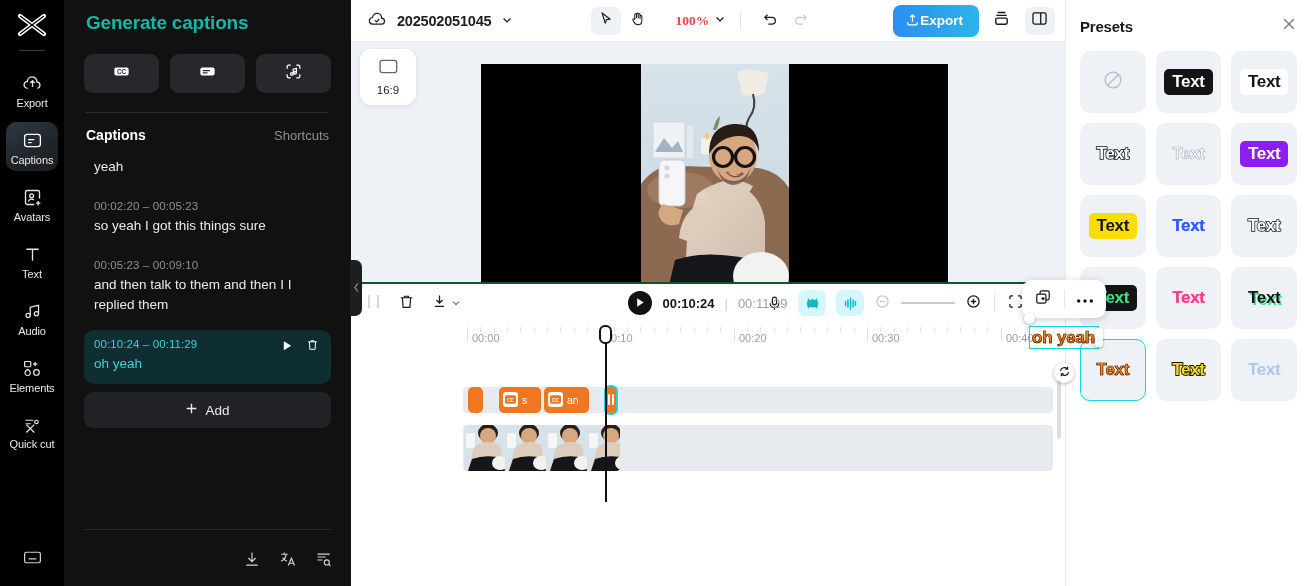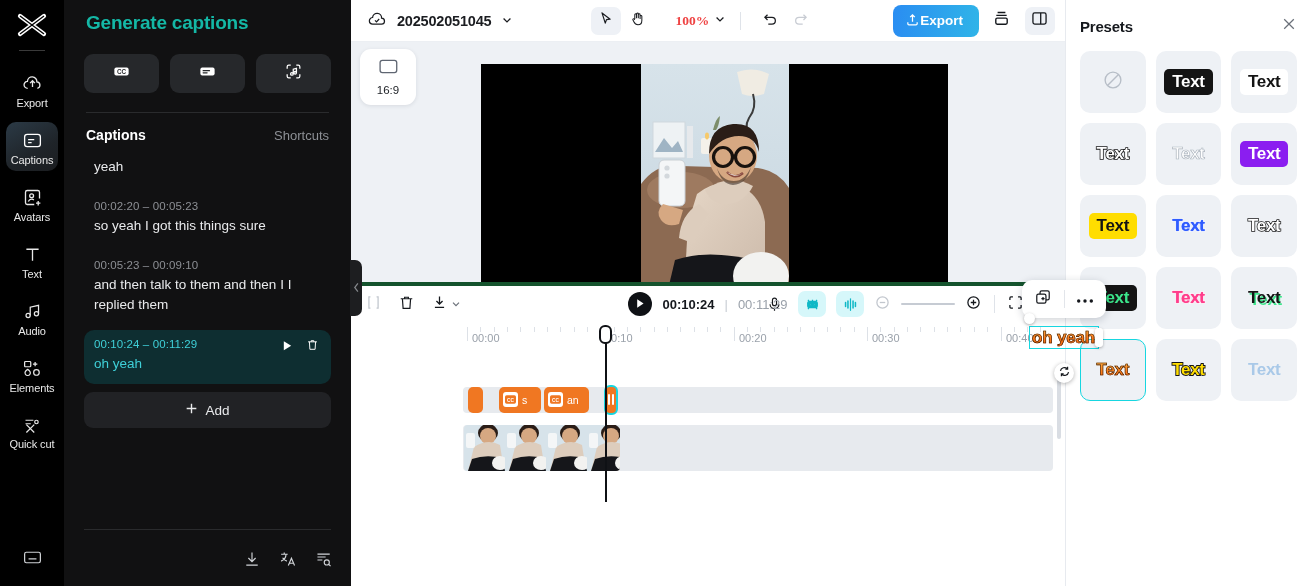--- a/index.html
+++ b/index.html
@@ -132,21 +132,21 @@
   .handle-dot { position:absolute; width:11px; height:11px; border-radius:50%; background:#fff; box-shadow:0 1px 3px rgba(0,0,0,.3); }
   .handle-bar { position:absolute; width:8px; height:19px; border-radius:3px; background:#fff; box-shadow:0 1px 3px rgba(0,0,0,.3); }
   .rot-btn {
     position:absolute; left: 703px; top: 321px; width:20px; height:20px; border-radius:50%;
     background:#fff; display:flex; align-items:center; justify-content:center; z-index:4;
     box-shadow:0 1px 4px rgba(0,0,0,.3); cursor:pointer;
   }
 
   
   .tl-bar {
-    height: 41px; flex: 0 0 41px; background:#fff; border-top:4px solid #14532d;
+    height: 41px; flex: 0 0 41px; background:#fff; border-top:2px solid #14532d;
     display:flex; align-items:center; padding: 0 14px; position: relative;
   }
   .tl-left { display:flex; align-items:center; gap: 16px; }
   .tl-mid { position:absolute; left:0; right:0; display:flex; align-items:center; justify-content:center; gap:10px; pointer-events:none;}
   .tl-mid > * { pointer-events: auto; }
   .play-circle { width:24px; height:24px; border-radius:50%; background:#0f1115; display:flex; align-items:center; justify-content:center; cursor:pointer; }
   .tc-cur { font-size: 13px; font-weight: bold; color:#15181d; font-variant-numeric: tabular-nums; }
   .tc-div { color:#c7ccd3; font-size:13px; }
   .tc-tot { font-size: 13px; color:#9aa1aa; font-variant-numeric: tabular-nums; }
   .tl-right { display:flex; align-items:center; gap: 10px; margin-left:auto; }

